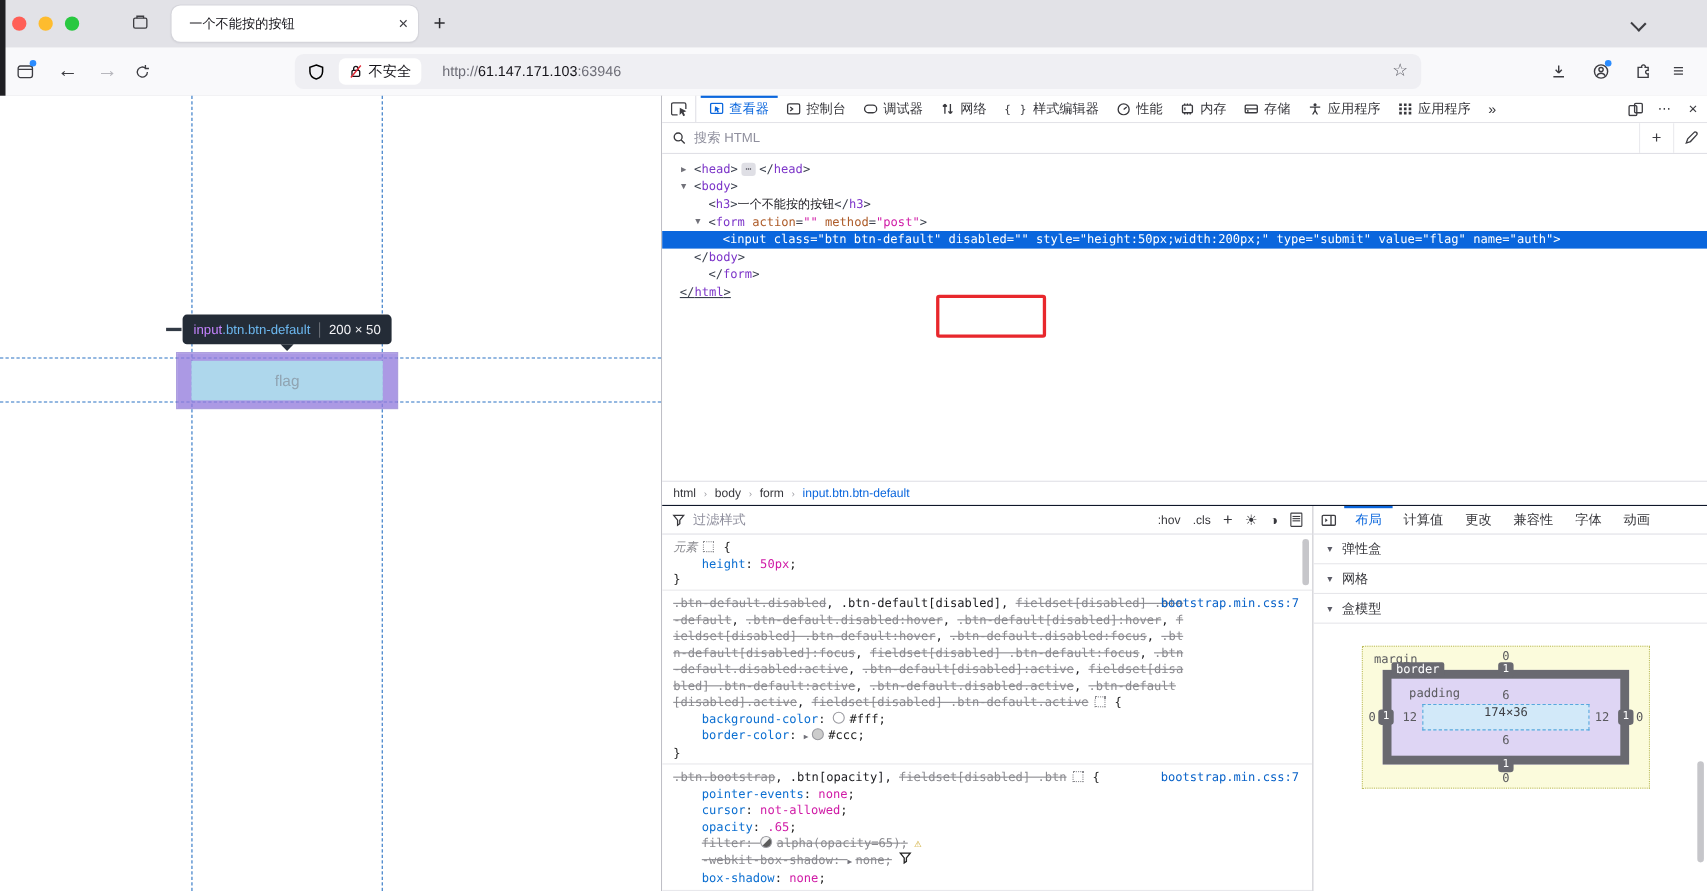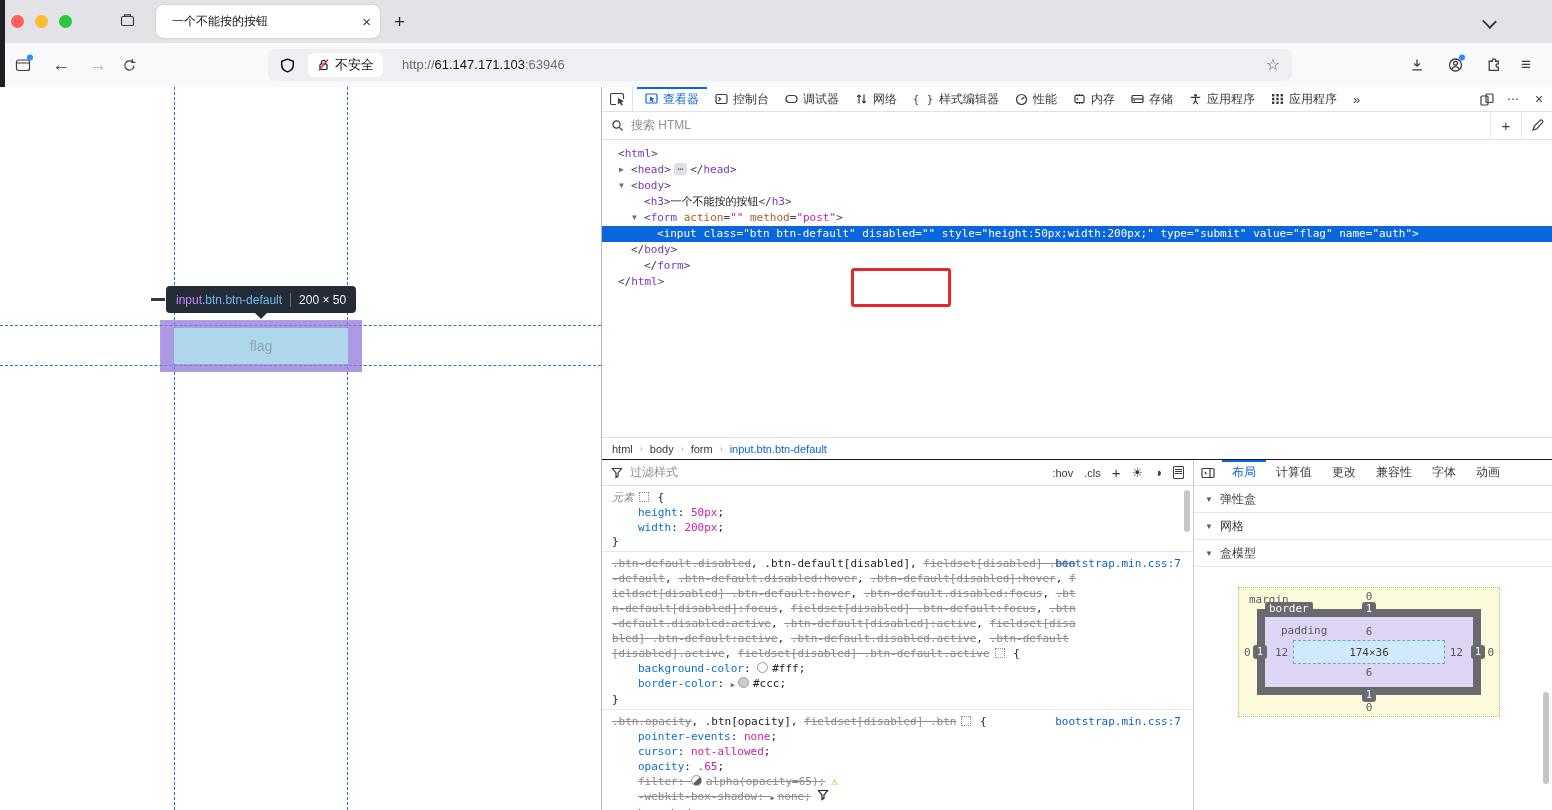--- a/index.html
+++ b/index.html
@@ -120,21 +120,21 @@
   .side-tab.active{color:#0a66dd}
   .side-tab.active:before{content:"";position:absolute;top:0;left:0;right:0;height:2px;background:#0a66dd}
   .sec-h{height:26px;display:flex;align-items:center;gap:7px;padding:0 11px;border-bottom:1px solid #e6e6ea;color:#38383d}
   .sec-tw{font-size:8px;color:#5b5b66}
   .sec-b{padding:7px 10px 8px 27px;font-style:italic;color:#5b5b66;border-bottom:1px solid #e6e6ea}
 
   .bm-wrap{padding:20px 0 1px 44px}
   .bm{position:relative;width:260px;height:128px;background:#fbfbdc;border:1px dotted #bdbd62;
       font-family:"DejaVu Sans Mono",monospace;font-size:11px;color:#5a5a5e}
   .bm-border{position:absolute;left:18px;top:21px;right:18px;bottom:21px;border:8px solid #696970;background:#ded5f4}
-  .bm-content{position:absolute;left:50%;top:50%;transform:translate(-50%,-50%);width:150px;height:22px;background:#d2e9f9;border:1px dashed #58a7dd;display:flex;align-items:center;justify-content:center;z-index:2;color:#3d3d42}
+  .bm-content{position:absolute;left:50%;top:50%;transform:translate(-50%,-50%);width:150px;height:22px;background:#d2e9f9;border:1px dashed #58a7dd;display:flex;align-items:flex-start;justify-content:center;z-index:2;color:#3d3d42}
   .bm-lab-margin{position:absolute;left:10px;top:5px}
   .bm-lab-border{position:absolute;left:26px;top:14px;background:#696970;color:#fff;padding:0 4px;border-radius:2px;z-index:3}
   .bm-lab-padding{position:absolute;left:42px;top:36px;z-index:2}
   .bm-v{position:absolute;z-index:3}
   .v-mt{left:50%;top:2px;transform:translateX(-50%)}
   .v-pt{left:50%;top:37px;transform:translateX(-50%);z-index:2}
   .v-pb{left:50%;bottom:37px;transform:translateX(-50%);z-index:2}
   .v-mb{left:50%;bottom:2px;transform:translateX(-50%)}
   .v-ml{left:5px;top:50%;transform:translateY(-50%)}
   .v-pl{left:36px;top:50%;transform:translateY(-50%);z-index:2}
@@ -366,29 +366,28 @@
         <span class="s-btn">
             <svg width="13" height="13" viewBox="0 0 13 13">
               <path d="M2 11l1.3-3.8L8.9 1.6a1.55 1.55 0 012.5 2L5.8 9.7 2 11z" fill="none" stroke="currentColor" stroke-width="1.2"></path>
             </svg>
           </span>
       </div>
     </div>
 
     <div class="dt-markup" id="markup">
       <div class="red-annot"></div>
-    <div class="m-line" style="padding-left: 16px;"><span class="tok-p">&lt;</span><span class="tok-t">html</span><span class="tok-p">&gt;</span></div>
         <div class="m-line" style="padding-left: 29px;"><span class="twisty" style="left: 17px;">▶</span><span class="tok-p">&lt;</span><span class="tok-t">head</span><span class="tok-p">&gt;</span><span class="ell">⋯</span><span class="tok-p">&lt;/</span><span class="tok-t">head</span><span class="tok-p">&gt;</span></div>
         <div class="m-line" style="padding-left: 29px;"><span class="twisty" style="left: 17px;">▼</span><span class="tok-p">&lt;</span><span class="tok-t">body</span><span class="tok-p">&gt;</span></div>
         <div class="m-line" style="padding-left: 42px;"><span class="tok-p">&lt;</span><span class="tok-t">h3</span><span class="tok-p">&gt;</span><span class="tok-x">一个不能按的按钮</span><span class="tok-p">&lt;/</span><span class="tok-t">h3</span><span class="tok-p">&gt;</span></div>
         <div class="m-line" style="padding-left: 42px;"><span class="twisty" style="left: 30px;">▼</span><span class="tok-p">&lt;</span><span class="tok-t">form</span><span class="tok-s"> </span><span class="tok-a">action</span><span class="tok-p">=</span><span class="tok-v">""</span><span class="tok-s"> </span><span class="tok-a">method</span><span class="tok-p">=</span><span class="tok-v">"post"</span><span class="tok-p">&gt;</span></div>
         <div class="m-line sel" style="padding-left: 55px;"><span class="tok-p">&lt;</span><span class="tok-t">input</span><span class="tok-s"> </span><span class="tok-a">class</span><span class="tok-p">=</span><span class="tok-v">"btn btn-default"</span><span class="tok-s"> </span><span class="tok-a">disabled</span><span class="tok-p">=</span><span class="tok-v">""</span><span class="tok-s"> </span><span class="tok-a">style</span><span class="tok-p">=</span><span class="tok-v">"height:50px;width:200px;"</span><span class="tok-s"> </span><span class="tok-a">type</span><span class="tok-p">=</span><span class="tok-v">"submit"</span><span class="tok-s"> </span><span class="tok-a">value</span><span class="tok-p">=</span><span class="tok-v">"flag"</span><span class="tok-s"> </span><span class="tok-a">name</span><span class="tok-p">=</span><span class="tok-v">"auth"</span><span class="tok-p">&gt;</span></div>
         <div class="m-line" style="padding-left: 29px;"><span class="tok-p">&lt;/</span><span class="tok-t">body</span><span class="tok-p">&gt;</span></div>
         <div class="m-line" style="padding-left: 42px;"><span class="tok-p">&lt;/</span><span class="tok-t">form</span><span class="tok-p">&gt;</span></div>
-        <div class="m-line" style="padding-left: 16px;"><span class="tok-p">&lt;/</span><span class="tok-t">html</span><span class="tok-p">&gt;</span></div>
+        <div class="m-line" style="padding-left: 16px; text-decoration: underline;"><span class="tok-p">&lt;/</span><span class="tok-t">html</span><span class="tok-p">&gt;</span></div>
       </div>
 
     <div class="dt-crumbs" id="crumbs">
         <span class="crumb">html</span>
         <span class="crumb-sep">›</span>
         <span class="crumb">body</span>
         <span class="crumb-sep">›</span>
         <span class="crumb">form</span>
         <span class="crumb-sep">›</span>
         <span class="crumb last">input.btn.btn-default</span>
@@ -409,33 +408,32 @@
             <span class="rb-plus">+</span>
             <span class="rb-sun">☀</span>
             <span class="rb-moon">◑</span>
             <span class="doc-ic"></span>
           </div>
         </div>
         <div class="dt-rules" id="rules">
             <div class="rule">
               <div class="rule-head noright"><span class="sel-elem">元素</span><span class="dotsq"></span><span class="brace"> {</span></div>
               <div class="prop"><span class="pname">height</span><span class="pcolon">: </span><span class="pval">50px</span><span class="psemi">;</span></div>
-              <div class="prop"><span class="pname">width</span><span class="pcolon">: </span><span class="pval">200px</span><span class="psemi">;</span></div>
               <div class="rule-close">}</div>
             </div>
             <div class="rule">
               <span class="rule-link">bootstrap.min.css:7</span>
               <div class="rule-head"><span class="sel-x">.btn-default.disabled</span><span class="sel-c">, </span><span class="sel-m">.btn-default[disabled]</span><span class="sel-c">, </span><span class="sel-x">fieldset[disabled] .btn-default</span><span class="sel-c">, </span><span class="sel-x">.btn-default.disabled:hover</span><span class="sel-c">, </span><span class="sel-x">.btn-default[disabled]:hover</span><span class="sel-c">, </span><span class="sel-x">fieldset[disabled] .btn-default:hover</span><span class="sel-c">, </span><span class="sel-x">.btn-default.disabled:focus</span><span class="sel-c">, </span><span class="sel-x">.btn-default[disabled]:focus</span><span class="sel-c">, </span><span class="sel-x">fieldset[disabled] .btn-default:focus</span><span class="sel-c">, </span><span class="sel-x">.btn-default.disabled:active</span><span class="sel-c">, </span><span class="sel-x">.btn-default[disabled]:active</span><span class="sel-c">, </span><span class="sel-x">fieldset[disabled] .btn-default:active</span><span class="sel-c">, </span><span class="sel-x">.btn-default.disabled.active</span><span class="sel-c">, </span><span class="sel-x">.btn-default[disabled].active</span><span class="sel-c">, </span><span class="sel-x">fieldset[disabled] .btn-default.active</span><span class="dotsq"></span><span class="brace"> {</span></div>
               <div class="prop"><span class="pname">background-color</span><span class="pcolon">: </span><span class="swatch" style="background: rgb(255, 255, 255);"></span><span class="pval plain">#fff</span><span class="psemi">;</span></div>
               <div class="prop"><span class="pname">border-color</span><span class="pcolon">: </span><span class="ptw">▶</span><span class="swatch" style="background: rgb(204, 204, 204);"></span><span class="pval plain">#ccc</span><span class="psemi">;</span></div>
               <div class="rule-close">}</div>
             </div>
             <div class="rule">
               <span class="rule-link">bootstrap.min.css:7</span>
-              <div class="rule-head"><span class="sel-x">.btn.opacity</span><span class="sel-c">, </span><span class="sel-m">.btn[opacity]</span><span class="sel-c">, </span><span class="sel-x">fieldset[disabled] .btn</span><span class="dotsq"></span><span class="brace"> {</span></div>
+              <div class="rule-head"><span class="sel-x">.btn.bootstrap</span><span class="sel-c">, </span><span class="sel-m">.btn[opacity]</span><span class="sel-c">, </span><span class="sel-x">fieldset[disabled] .btn</span><span class="dotsq"></span><span class="brace"> {</span></div>
               <div class="prop"><span class="pname">pointer-events</span><span class="pcolon">: </span><span class="pval">none</span><span class="psemi">;</span></div>
               <div class="prop"><span class="pname">cursor</span><span class="pcolon">: </span><span class="pval">not-allowed</span><span class="psemi">;</span></div>
               <div class="prop"><span class="pname">opacity</span><span class="pcolon">: </span><span class="pval">.65</span><span class="psemi">;</span></div>
               <div class="prop struck"><span class="pname">filter</span><span class="pcolon">: </span><span class="swatch slash"></span><span class="pval">alpha(opacity=65)</span><span class="psemi">;</span><span class="warn">⚠</span></div>
               <div class="prop struck"><span class="pname">-webkit-box-shadow</span><span class="pcolon">: </span><span class="ptw">▶</span><span class="pval">none</span><span class="psemi">;</span><span class="pfun"><svg width="12" height="12" viewBox="0 0 12 12">
                     <path d="M1.5 1.5h9L7 5.9v3.2l-2 1.4V5.9z" fill="none" stroke="currentColor" stroke-width="1.2"></path>
                   </svg></span></div>
               <div class="prop"><span class="pname">box-shadow</span><span class="pcolon">: </span><span class="pval">none</span><span class="psemi">;</span></div>
             </div>
           </div>

